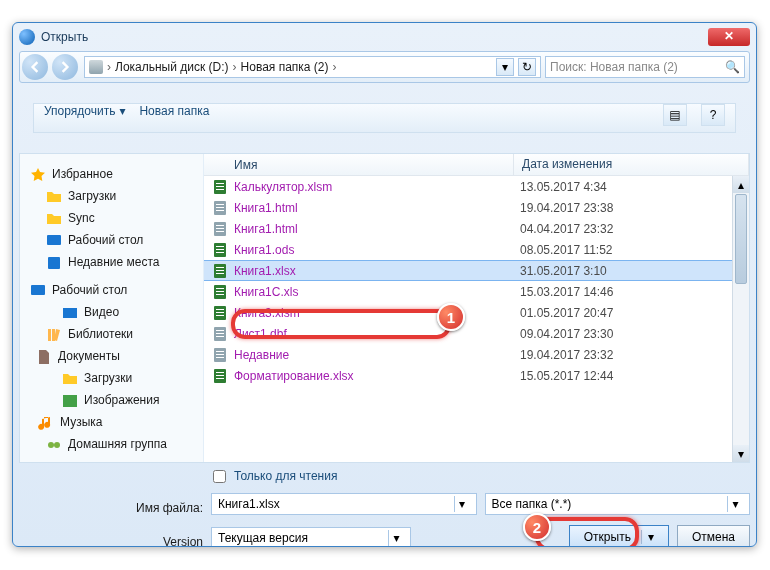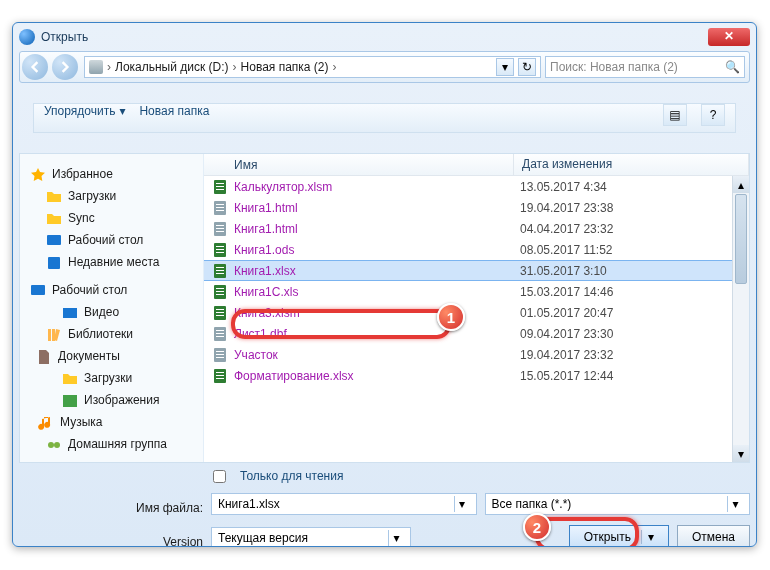--- a/index.html
+++ b/index.html
@@ -47,21 +47,21 @@
 .row { display: flex; align-items: center; height: 21px; padding-left: 8px; }
 .row.sel { background: #cfe4fb; border-top: 1px solid #7bb4f0; border-bottom: 1px solid #7bb4f0; }
 .row .ric { width: 16px; height: 16px; margin-right: 6px; }
 .row .rn { width: 286px; color: #a21caf; }
 .row .rd { color: #4a4a4a; }
 .scrollbar { position: absolute; right: 0; top: 22px; bottom: 0; width: 17px; background: #f0f4f8; border-left: 1px solid #d0dbe5; }
 .scrollbar .thumb { position: absolute; left: 2px; right: 2px; top: 18px; height: 90px; background: linear-gradient(#d6e3ef,#b8ccde); border: 1px solid #9fb7cc; border-radius: 2px; cursor: pointer; }
 .scrollbar .arr { position: absolute; left: 0; right: 0; height: 17px; background: linear-gradient(#e9f0f7,#d0dde9); display: flex; align-items: center; justify-content: center; cursor: pointer; }
 .scrollbar .arr.t { top: 0; }
 .scrollbar .arr.b { bottom: 0; }
-.readonly { margin: 6px 6px 0 200px; display: flex; align-items: center; gap: 14px; color: #1a4d7a; }
+.readonly { margin: 6px 6px 0 200px; display: flex; align-items: center; gap: 8px; color: #1a4d7a; }
 .readonly input { width: 13px; height: 13px; }
 .bottom { margin: 10px 6px 6px; }
 .brow { display: flex; align-items: flex-end; margin-bottom: 10px; gap: 8px; }
 .blabel { width: 184px; text-align: right; color: #1a1a1a; }
 .binput { flex: 1; height: 22px; border: 1px solid #a9c7e6; background: #fff; padding: 0 6px; display: flex; align-items: center; }
 .binput .dd { margin-left: auto; width: 16px; height: 16px; border-left: 1px solid #a9c7e6; display: flex; align-items: center; justify-content: center; cursor: pointer; }
 .bcombo { width: 170px; }
 .bbtn { height: 24px; padding: 0 14px; border: 1px solid #8fa9c2; background: linear-gradient(#f8fbfe,#dce8f3); cursor: pointer; display: inline-flex; align-items: center; justify-content: center; }
 .bbtn.open { border: 1px solid #3b82c7; background: linear-gradient(#eaf4ff,#c9e1f9); }
 .bbtn.open .sdd { border-left: 1px solid #9fbedb; margin-left: 10px; padding-left: 6px; }
@@ -293,21 +293,21 @@
             <span class="rn">Лист1.dbf</span>
             <span class="rd">09.04.2017 23:30</span>
           </div>
           <div class="row">
             <svg class="ric" viewBox="0 0 16 16">
               <rect x="2" y="1" width="12" height="14" rx="1" fill="#90a4ae"></rect>
               <rect x="4" y="4" width="8" height="1" fill="#fff"></rect>
               <rect x="4" y="7" width="8" height="1" fill="#fff"></rect>
               <rect x="4" y="10" width="8" height="1" fill="#fff"></rect>
             </svg>
-            <span class="rn">Участок</span>
+            <span class="rn">Недавние</span>
             <span class="rd">19.04.2017 23:32</span>
           </div>
           <div class="row">
             <svg class="ric" viewBox="0 0 16 16">
               <rect x="2" y="1" width="12" height="14" rx="1" fill="#2e7d32"></rect>
               <rect x="4" y="4" width="8" height="1" fill="#fff"></rect>
               <rect x="4" y="7" width="8" height="1" fill="#fff"></rect>
               <rect x="4" y="10" width="8" height="1" fill="#fff"></rect>
             </svg>
             <span class="rn">Форматирование.xlsx</span>

